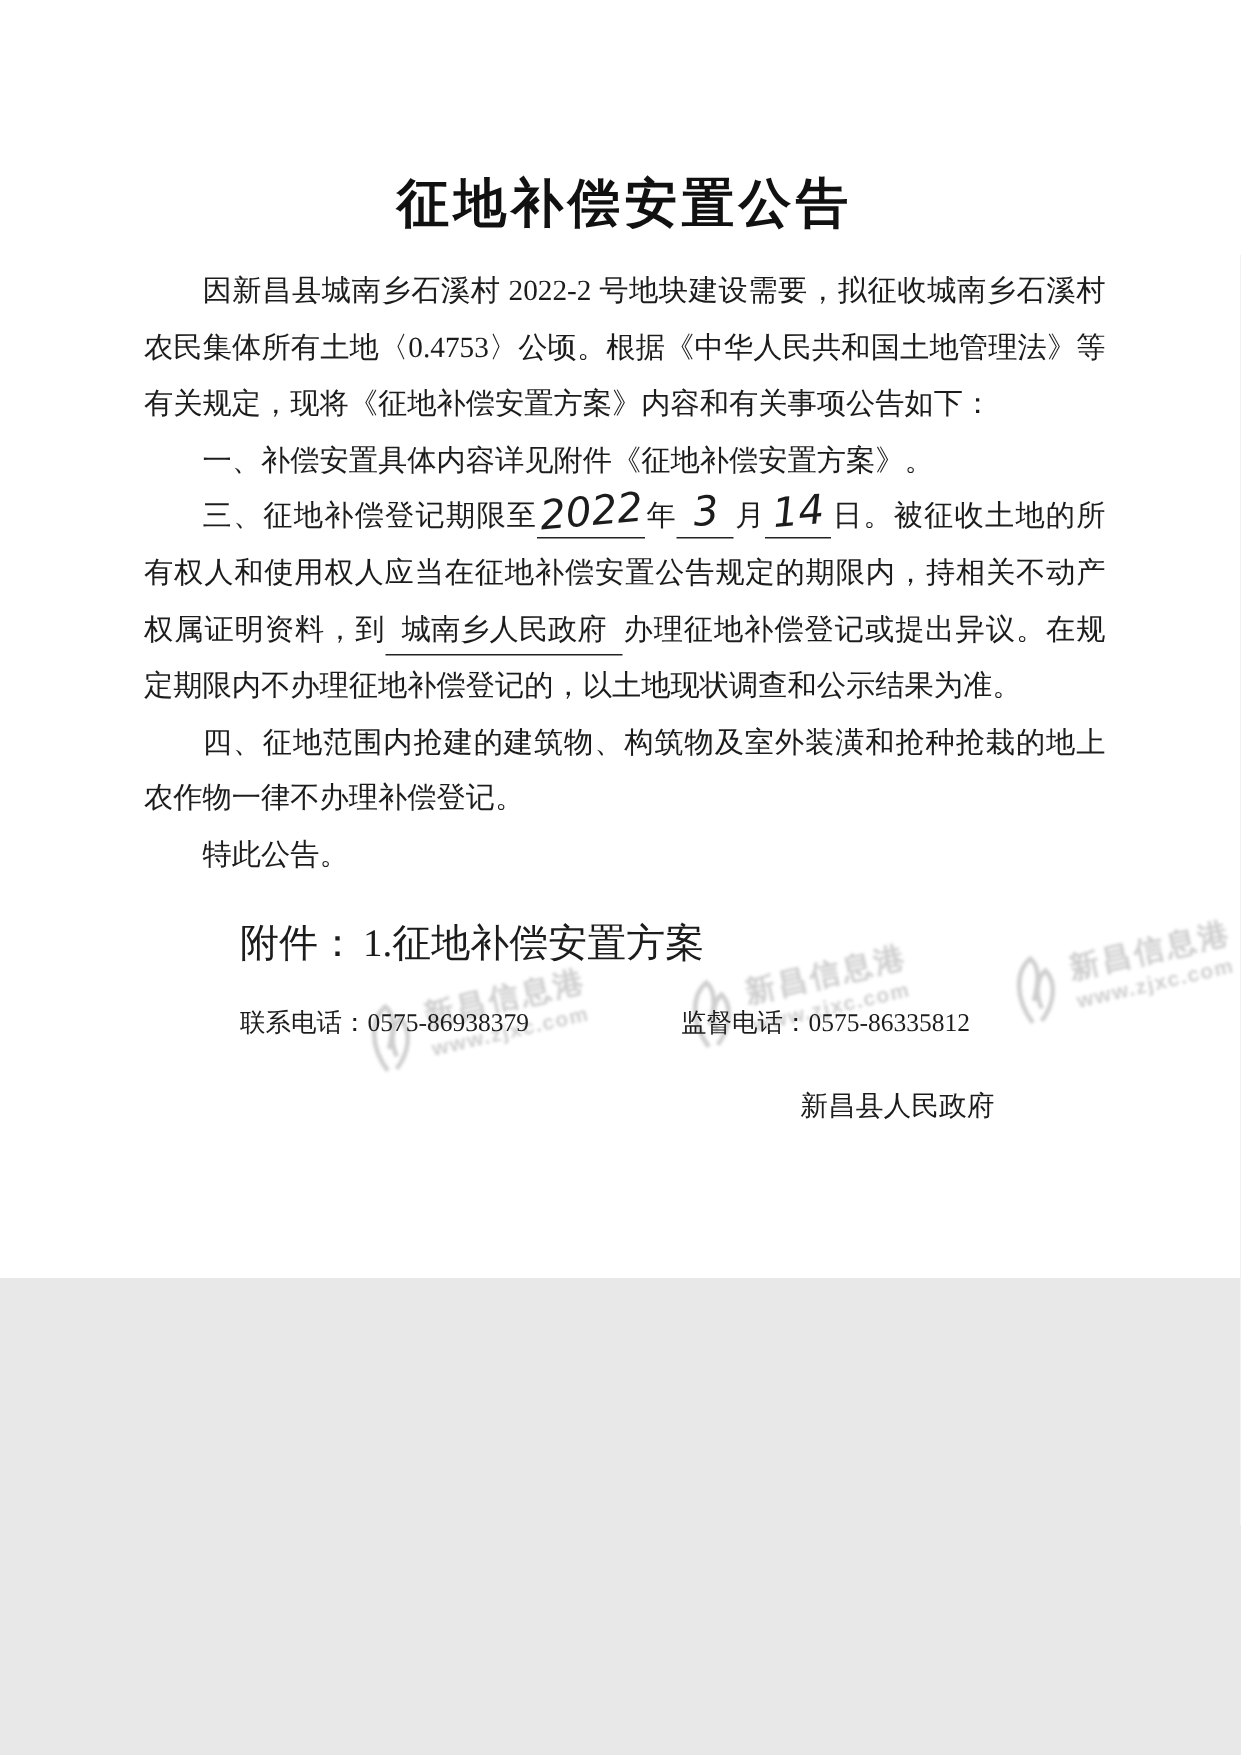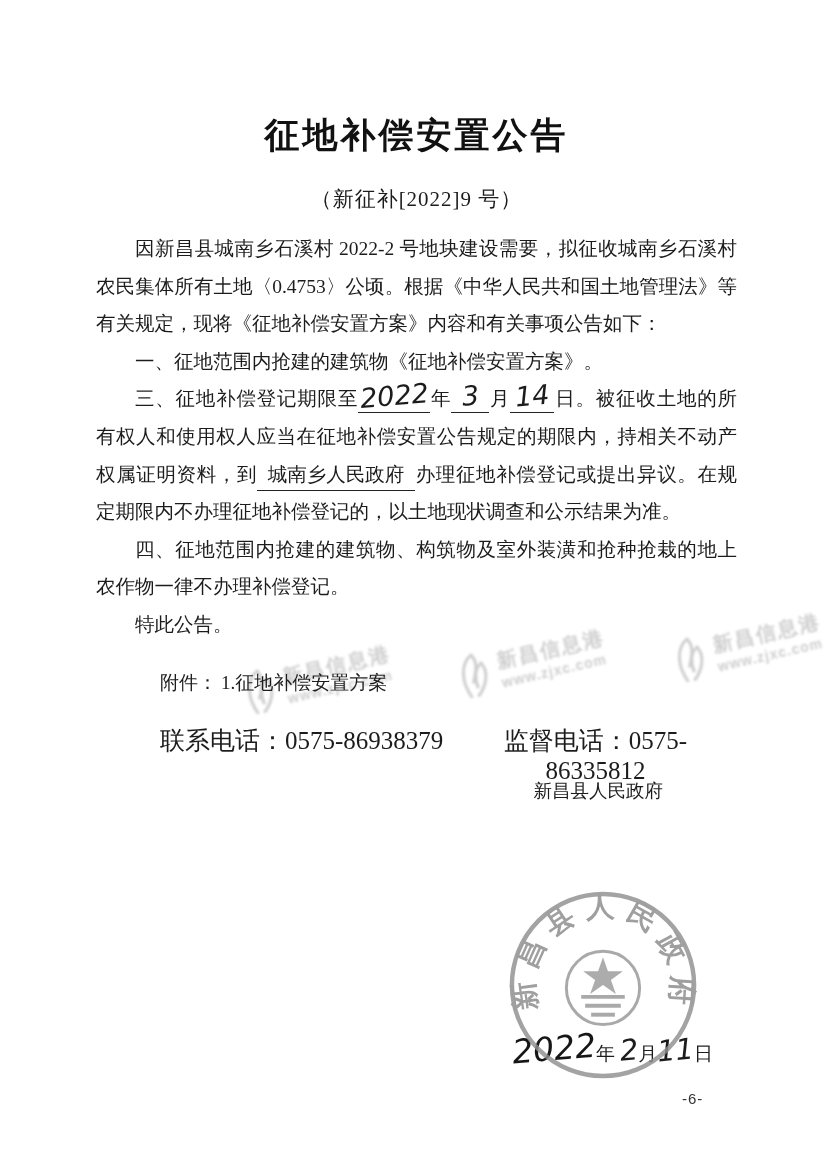--- a/index.html
+++ b/index.html
@@ -1,18 +1,18 @@
 <!DOCTYPE html>
 <html><head>
 <meta charset="utf-8">
 <style>
   html,body{margin:0;padding:0;background:#e8e8e8;}
   .page{
     position:relative;
-    width:827px;height:1170px;
+    width:827px;height:852px;
     margin:0 auto;
     background:#ffffff;
     overflow:hidden;
     font-family:"Liberation Serif", serif;
     color:#1c1c1c;
   }
   .content{
     position:absolute;
     left:96px;top:112px;
     width:641px;
@@ -67,31 +67,31 @@
     text-align:center;
     border-bottom:1.6px solid #222;
     line-height:26px;
     vertical-align:baseline;
   }
   .u-year{min-width:72px;}
   .u-month{min-width:38px;}
   .u-day{min-width:44px;}
   .attachments{
     margin-top:20px;
-    font-size:19px;
+    font-size:26px;
     line-height:37.6px;
   }
   .attach-row{padding-left:64px;}
   .attach-row.indent2{padding-left:110px;}
   .attach-label{margin-right:4px;}
   .contacts{
     position:relative;
     margin-top:23px;
     height:38px;
-    font-size:25px;
+    font-size:17px;
   }
   .contact-left{position:absolute;left:64px;top:0;}
   .contact-right{position:absolute;left:358px;top:0;text-align:center;}
   .signature-org{
     margin-top:16px;
     text-align:right;
     padding-right:74px;
     font-size:18.5px;
   }
   .signature-date{
@@ -181,26 +181,25 @@
     <div>
       <div class="wm-text-cjk">新昌信息港</div>
       <div class="wm-text-url">www.zjxc.com</div>
     </div>
   </div>
 
   <div class="content">
 
     <h1 class="doc-title">征地补偿安置公告</h1>
 
-    <div class="doc-number">（新征补[2022]9 号）</div>
 
     <div class="body-text">
       <p>因新昌县城南乡石溪村 2022-2 号地块建设需要，拟征收城南乡石溪村农民集体所有土地〈0.4753〉公顷。根据《中华人民共和国土地管理法》等有关规定，现将《征地补偿安置方案》内容和有关事项公告如下：</p>
 
-      <p>一、征地范围内抢建的建筑物《征地补偿安置方案》。</p>
+      <p>一、补偿安置具体内容详见附件《征地补偿安置方案》。</p>
 
 
       <p><span>三、征地补偿登记期限至</span><span class="uline-num u-year"><span class="hw hw-inline">2022</span></span><span>年</span><span class="uline-num u-month"><span class="hw hw-inline">3</span></span><span>月</span><span class="uline-num u-day"><span class="hw hw-inline">14</span></span><span>日。</span><span>被征收土地的所有权人和使用权人应当在征地补偿安置公告规定的期限内，持相关不动产权属证明资料，到</span><span class="blank blank-med">城南乡人民政府</span><span>办理征地补偿登记或提出异议。在规定期限内不办理征地补偿登记的，以土地现状调查和公示结果为准。</span></p>
 
       <p>四、征地范围内抢建的建筑物、构筑物及室外装潢和抢种抢栽的地上农作物一律不办理补偿登记。</p>
 
 
       <p>特此公告。</p>
     </div>
 

